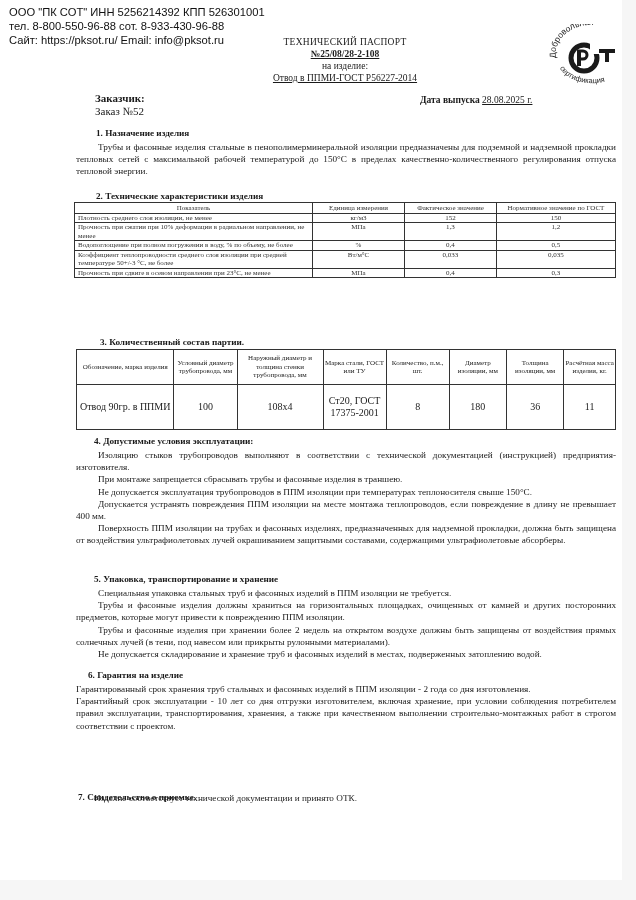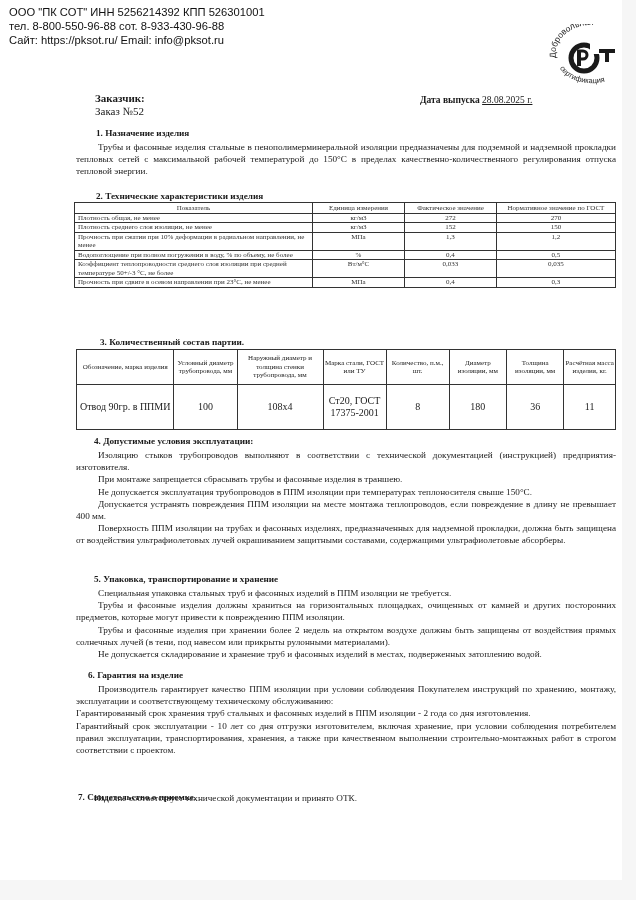--- a/index.html
+++ b/index.html
@@ -40,20 +40,26 @@
 <body>
 
 <div class="page">
 
   <div class="company">
     <div>ООО "ПК СОТ" ИНН 5256214392 КПП 526301001</div>
     <div>тел. 8-800-550-96-88 сот. 8-933-430-96-88</div>
     <div>Сайт: https://pksot.ru/ Email: info@pksot.ru</div>
   </div>
 
+  <div class="title-block">
+    <div class="t1">ТЕХНИЧЕСКИЙ ПАСПОРТ</div>
+    <div class="num">№25/08/28-2-108</div>
+    <div>на изделие:</div>
+    <div class="prod">Отвод в ППМИ-ГОСТ Р56227-2014</div>
+  </div>
 
   <svg class="logo" viewBox="0 0 88 62">
     <defs>
       <path id="arcTop" d="M 10 34 A 34 28 0 0 1 80 26"></path>
       <path id="arcBot" d="M 14 44 A 34 22 0 0 0 80 40"></path>
     </defs>
     <text font-family="Liberation Sans, sans-serif" font-size="8.5" fill="#222"><textPath href="#arcTop">Добровольная</textPath></text>
     <text font-family="Liberation Sans, sans-serif" font-size="7.5" fill="#222"><textPath href="#arcBot">сертификация</textPath></text>
     <circle cx="38" cy="34" r="13" fill="none" stroke="#1a1a1a" stroke-width="5"></circle>
     <rect x="44" y="18" width="10" height="12" fill="#fff"></rect>
@@ -85,26 +91,20 @@
         <col style="width:17%">
         <col style="width:17%">
         <col style="width:22%">
       </colgroup>
     <tbody>
         <tr>
       <th>Показатель</th>
       <th>Единица измерения</th>
       <th>Фактическое значение</th>
       <th>Нормативное значение по ГОСТ</th>
-    </tr>
-    <tr>
-      <td>Плотность общая, не менее</td>
-      <td class="c">кг/м3</td>
-      <td class="c">272</td>
-      <td class="c">270</td>
     </tr>
     <tr>
       <td>Плотность среднего слоя изоляции, не менее</td>
       <td class="c">кг/м3</td>
       <td class="c">152</td>
       <td class="c">150</td>
     </tr>
     <tr>
       <td>Прочность при сжатии при 10% деформации в радиальном направлении, не менее</td>
       <td class="c">МПа</td>
@@ -180,21 +180,20 @@
   <div class="sec-h" style="left:94px; top:574px;">5. Упаковка, транспортирование и хранение</div>
   <div class="para" style="left:76px; top:587px; width:540px;">
     <p class="ind">Специальная упаковка стальных труб и фасонных изделий в ППМ изоляции не требуется.</p>
     <p class="ind">Трубы и фасонные изделия должны храниться на горизонтальных площадках, очищенных от камней и других посторонних предметов, которые могут привести к повреждению ППМ изоляции.</p>
     <p class="ind">Трубы и фасонные изделия при хранении более 2 недель на открытом воздухе должны быть защищены от воздействия прямых солнечных лучей (в тени, под навесом или прикрыты рулонными материалами).</p>
     <p class="ind">Не допускается складирование и хранение труб и фасонных изделий в местах, подверженных затоплению водой.</p>
   </div>
 
   <div class="sec-h" style="left:88px; top:670px;">6. Гарантия на изделие</div>
   <div class="para" style="left:76px; top:683px; width:540px;">
-    <p class="ind">Производитель гарантирует качество ППМ изоляции при условии соблюдения Покупателем инструкций по хранению, монтажу, эксплуатации и соответствующему техническому обслуживанию:</p>
     <p>Гарантированный срок хранения труб стальных и фасонных изделий в ППМ изоляции - 2 года со дня изготовления.</p>
     <p>Гарантийный срок эксплуатации - 10 лет со дня отгрузки изготовителем, включая хранение, при условии соблюдения потребителем правил эксплуатации, транспортирования, хранения, а также при качественном выполнении строительно-монтажных работ в строгом соответствии с проектом.</p>
   </div>
 
   <div class="sec-h" style="left:78px; top:779px;margin-top:13px;">7. Свидетельство о приемке.</div>
   <div class="para" style="left:94px; top:792px; width:520px;">
     <p>Изделие соответствует технической документации и принято ОТК.</p>
   </div>
 </div>
 

